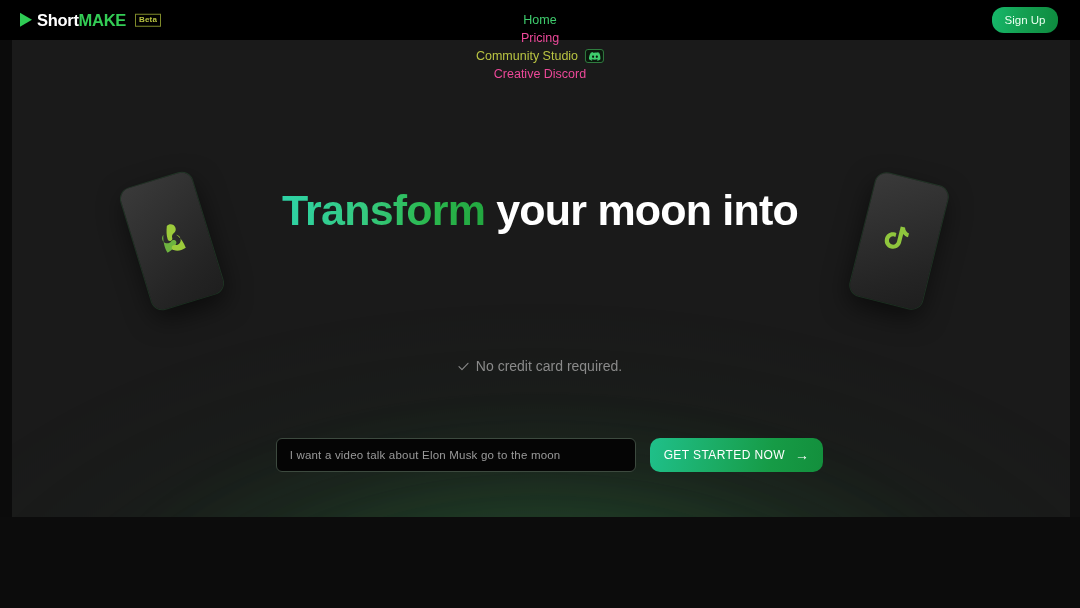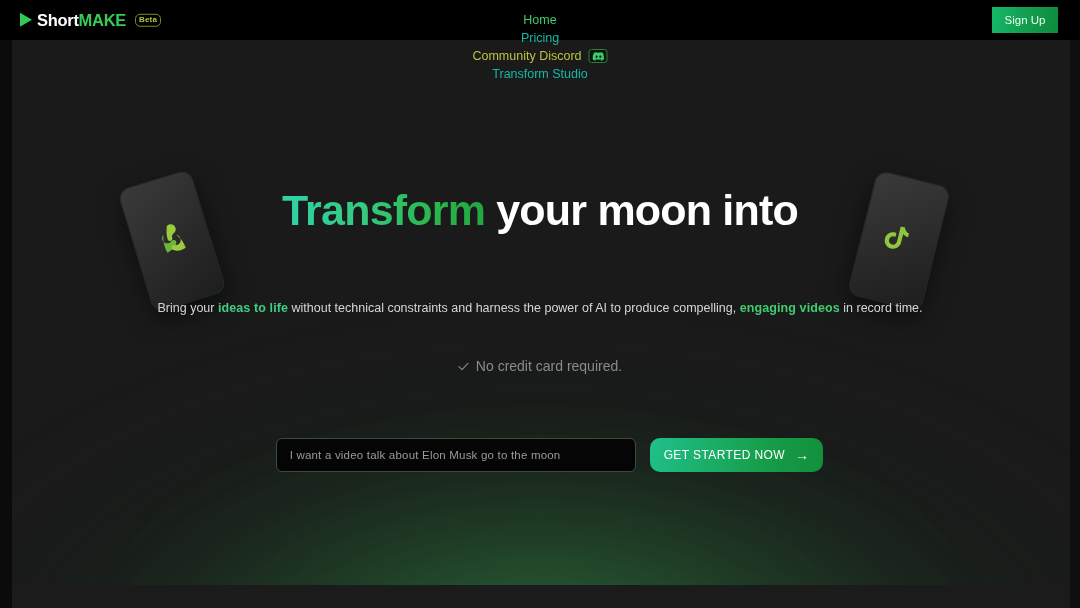--- a/index.html
+++ b/index.html
@@ -4,21 +4,21 @@
 <style>
   * { margin:0; padding:0; box-sizing:border-box; }
   html, body {
     width:1080px; height:608px;
     background:#0c0c0c;
     font-family:"Liberation Sans", sans-serif;
     overflow:hidden;
   }
   #page {
     position:relative;
-    width:1080px; height:608px;
+    width:1080px; height:517px;
     background:#151515;
     overflow:hidden;
   }
 
   
   .gutter-left  { position:absolute; left:0;  top:40px; width:12px;  height:568px; background:#0b0b0b; z-index:40; }
   .gutter-right { position:absolute; right:0; top:40px; width:10px;  height:568px; background:#0f0f0f; z-index:40; }
 
   
   .header {
@@ -37,58 +37,58 @@
     border-bottom:7px solid transparent;
     border-left:12px solid #2fcc55;
     margin-right:1px;
   }
   .logo-text { font-size:16.5px; font-weight:bold; letter-spacing:-0.3px; line-height:1; }
   .logo-short { color:#ffffff; }
   .logo-make  { color:#33cc55; }
   .beta-badge {
     margin-left:5px;
     border:1px solid #7f8a2a;
-    border-radius:5px;
+    border-radius:0;
     color:#b9c442;
     font-size:8px;
     font-weight:bold;
     padding:1px 3px 1.5px 3px;
     line-height:1;
     letter-spacing:0.2px;
   }
 
   .nav {
     position:absolute; left:50%; transform:translateX(-50%);
     top:50%; margin-top:-9px;
     display:flex; align-items:center; gap:0px;flex-direction:column;
   }
   .nav-item {
     font-size:12.5px;
-    color:#14b8a6;
+    color:#ec4899;
     padding:0 21px;
     line-height:18px;
     white-space:nowrap;
     cursor:pointer;
     display:flex; align-items:center; gap:7px;
   }
   .nav-item.active { color:#3ecc6d; }
   .nav-item.discord { color:#b9c442; }
   .discord-badge {
     display:inline-flex; align-items:center; justify-content:center;
     width:19px; height:14px;
     border:1px solid #2f7d3f;
     border-radius:3px;
     background:#0b170d;
   }
   .discord-badge svg { display:block; }
 
   .signup-btn {
     position:absolute; right:22px; top:50%; transform:translateY(-50%);
     width:66px; height:26px;
-    border-radius:0;
+    border-radius:12px;
     background:linear-gradient(100deg,#16b86b 0%, #14a052 45%, #0e8a3e 100%);
     color:#eafff0;
     font-size:11.5px;
     display:flex; align-items:center; justify-content:center;
     cursor:pointer;
     border:none;
     font-family:"Liberation Sans", sans-serif;
   }
 
   
@@ -239,29 +239,29 @@
     </div>
 
     <div class="nav">
       <div class="nav-item active">
         <span>Home</span>
       </div>
       <div class="nav-item">
         <span>Pricing</span>
       </div>
       <div class="nav-item discord">
-        <span>Community Discord</span>
+        <span>Community Studio</span>
         <span class="discord-badge">
           <svg width="12" height="9" viewBox="0 0 24 18" aria-hidden="true">
             <path fill="#3ecc6d" d="M20.3 1.6A19 19 0 0 0 15.6 0l-.3.6c1.6.4 3 1 4.3 1.8a16 16 0 0 0-12.4-.3A15 15 0 0 0 8.7.6L8.4 0A19 19 0 0 0 3.7 1.6C1 5.6-.3 9.5.1 14.5a19 19 0 0 0 5.8 3l1.2-1.9c-.7-.3-1.4-.6-2-1l.5-.4a13.6 13.6 0 0 0 11.8 0l.5.4c-.6.4-1.3.7-2 1l1.2 1.9a19 19 0 0 0 5.8-3c.5-5.8-1-9.7-2.6-12.9zM8.3 11.8c-1.1 0-2.1-1-2.1-2.3 0-1.3 1-2.3 2.1-2.3 1.2 0 2.2 1 2.1 2.3 0 1.3-.9 2.3-2.1 2.3zm7.4 0c-1.1 0-2.1-1-2.1-2.3 0-1.3 1-2.3 2.1-2.3 1.2 0 2.2 1 2.2 2.3 0 1.3-1 2.3-2.2 2.3z"></path>
           </svg>
         </span>
       </div>
       <div class="nav-item">
-        <span>Transform Studio</span>
+        <span>Creative Discord</span>
       </div>
     </div>
 
     <button class="signup-btn">Sign Up</button>
   </div>
 
   <div class="hero">
 
     <div class="glow-main"></div>
     <div class="glow-soft"></div>
@@ -281,23 +281,20 @@
         <svg width="30" height="30" viewBox="0 0 30 30" aria-hidden="true">
           <path fill="#8fc63d" d="M17.6 2.5c.8 2.6 2.6 4.3 5.3 4.8l-.1 3.8c-2.1-.1-3.9-.8-5.4-2v8.6c0 4.9-3.6 8.5-8.4 8.5-4.7 0-8.2-3.6-8.2-8.3 0-4.6 3.6-8.2 8.3-8.1.5 0 1 .1 1.5.2v4.1c-.5-.2-1-.3-1.5-.3-2.3 0-4.1 1.9-4.1 4.2 0 2.3 1.8 4.1 4.1 4.1 2.3 0 4.1-1.7 4.1-4.1V2.5h4.4z"></path>
         </svg>
       </span>
     </div>
 
     <div class="headline">
       <div><span class="grad-teal">Transform</span><span> your moon into</span></div>
     </div>
 
-    <div class="subhead">
-      <span>Bring your </span><span class="hl">ideas to life</span><span> without technical constraints and harness the power of AI to produce compelling, </span><span class="hl2">engaging videos</span><span> in record time.</span>
-    </div>
 
     <div class="nocc">
       <span>
         <svg width="11" height="9" viewBox="0 0 12 10" aria-hidden="true">
           <path d="M1 5.2 L4.3 8.4 L11 1.4" fill="none" stroke="#8a8a8a" stroke-width="1.2" stroke-linecap="round" stroke-linejoin="round"></path>
         </svg>
       </span>
       <span>No credit card required.</span>
     </div>
 

